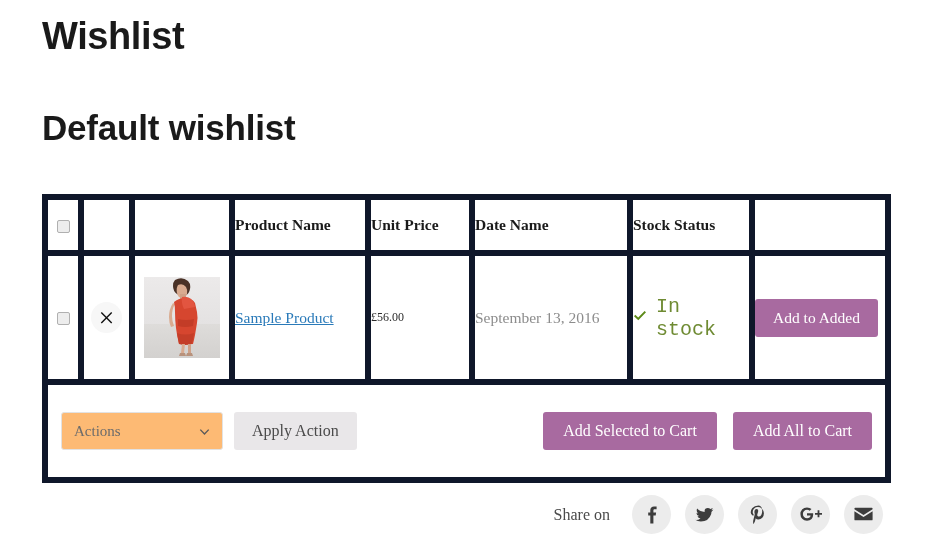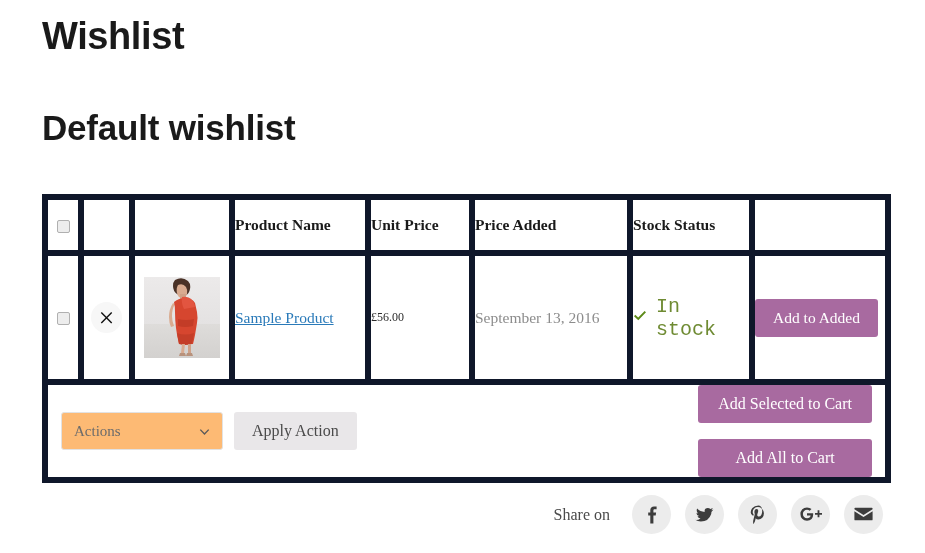--- a/index.html
+++ b/index.html
@@ -218,21 +218,20 @@
     right: 12px;
     top: 50%;
     transform: translateY(-50%);
     color: #5a5a5a;
   }
   .apply-btn { margin-left: 11px; }
   .toolbar-right {
     margin-left: auto;
     display: flex;
     gap: 16px;
-    flex-direction: column;
   }
   .btn-bulk { height: 38px; padding: 0 20px; font-size: 16px; }
 
   
   .share-row {
     position: absolute;
     right: 42px;
     top: 495px;
     display: flex;
     align-items: center;
@@ -281,21 +280,21 @@
     </colgroup>
     <thead>
       <tr>
         <th class="th-check">
           <input type="checkbox" class="wl-checkbox" style="">
         </th>
         <th></th>
         <th></th>
         <th>Product Name</th>
         <th>Unit Price</th>
-        <th>Price Added</th>
+        <th>Date Name</th>
         <th>Stock Status</th>
         <th></th>
       </tr>
     </thead>
     <tbody>
       <tr>
         <td class="cell-check">
           <input type="checkbox" class="wl-checkbox" style="">
         </td>
         <td class="cell-remove">

